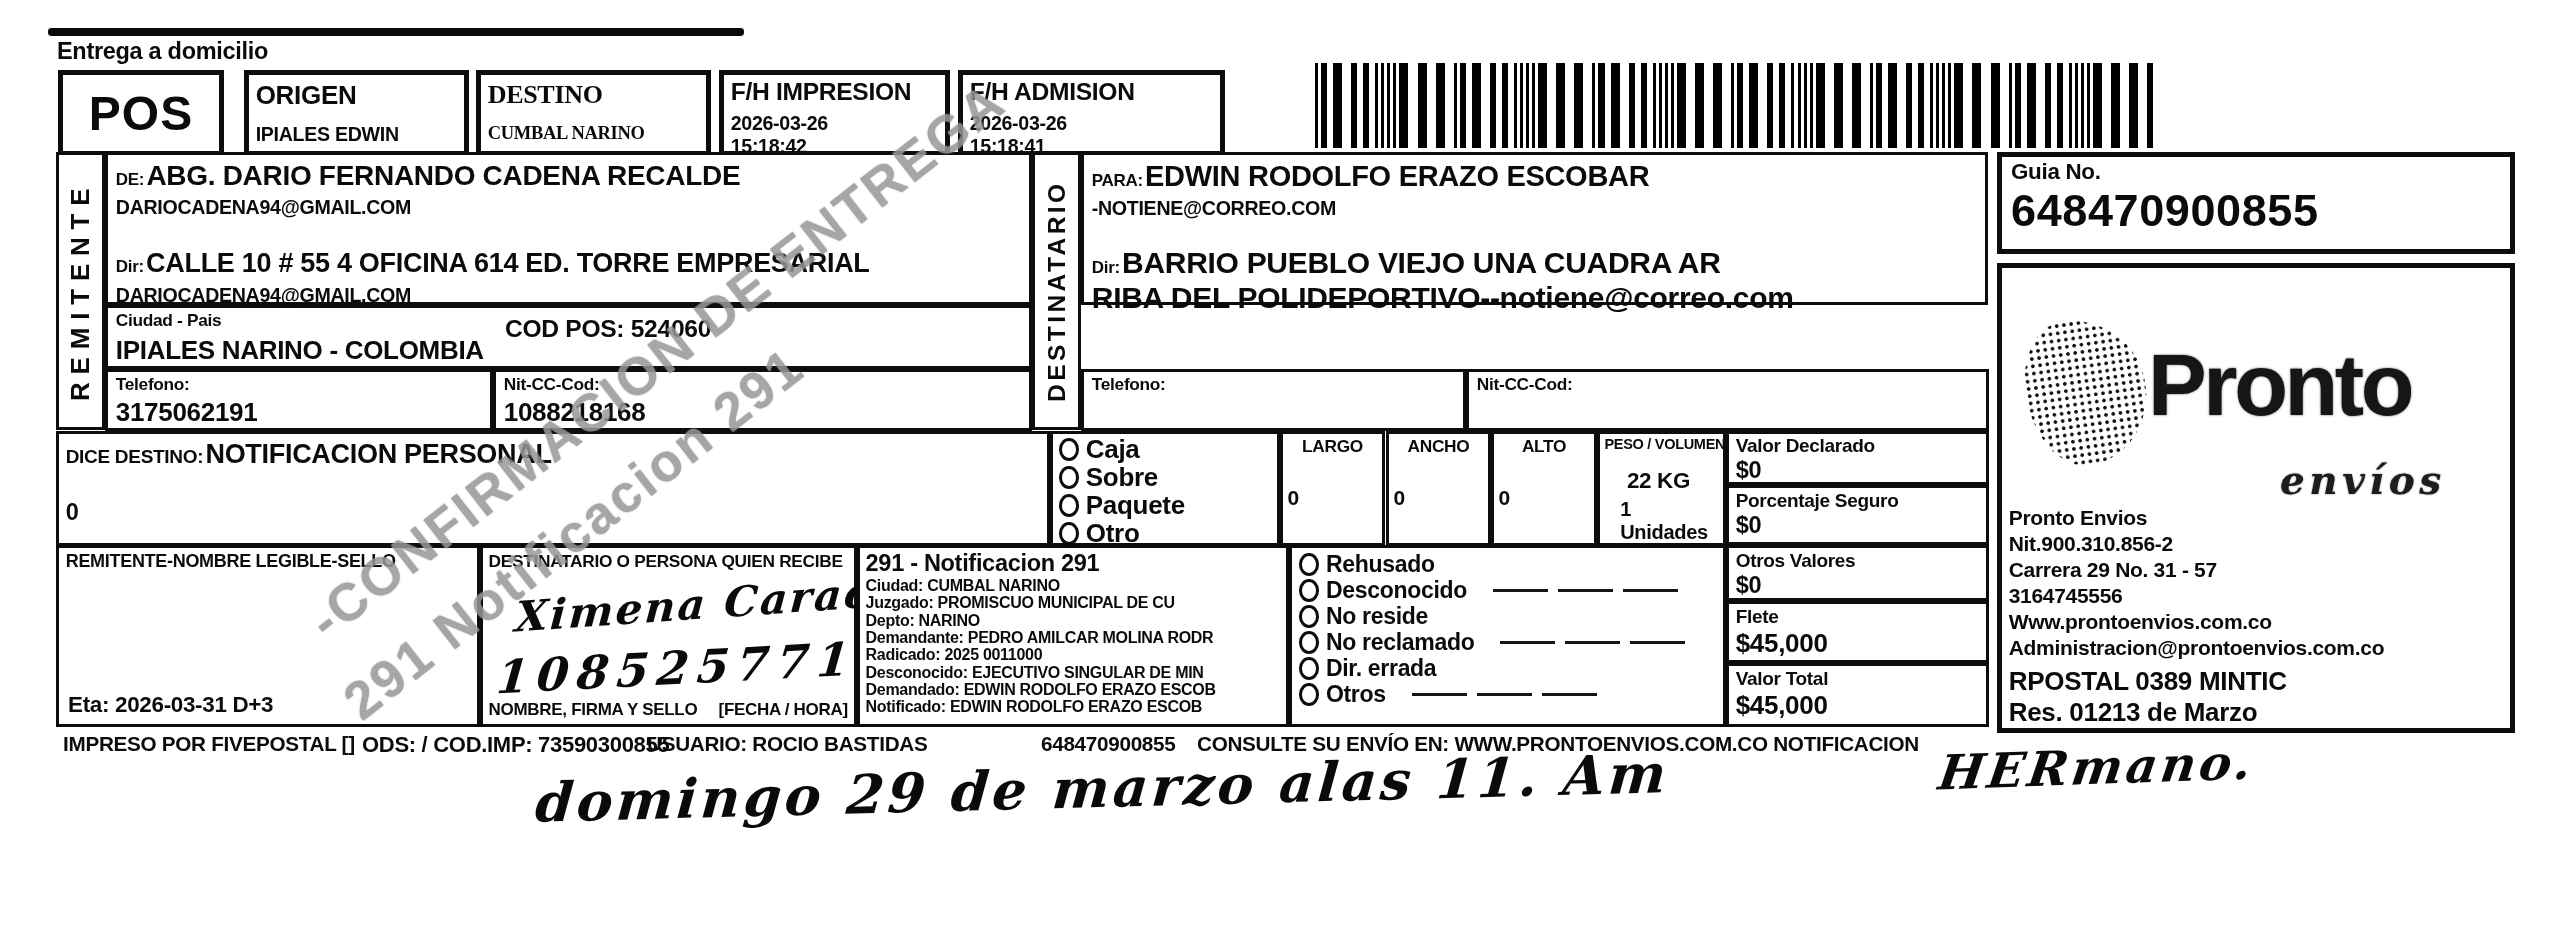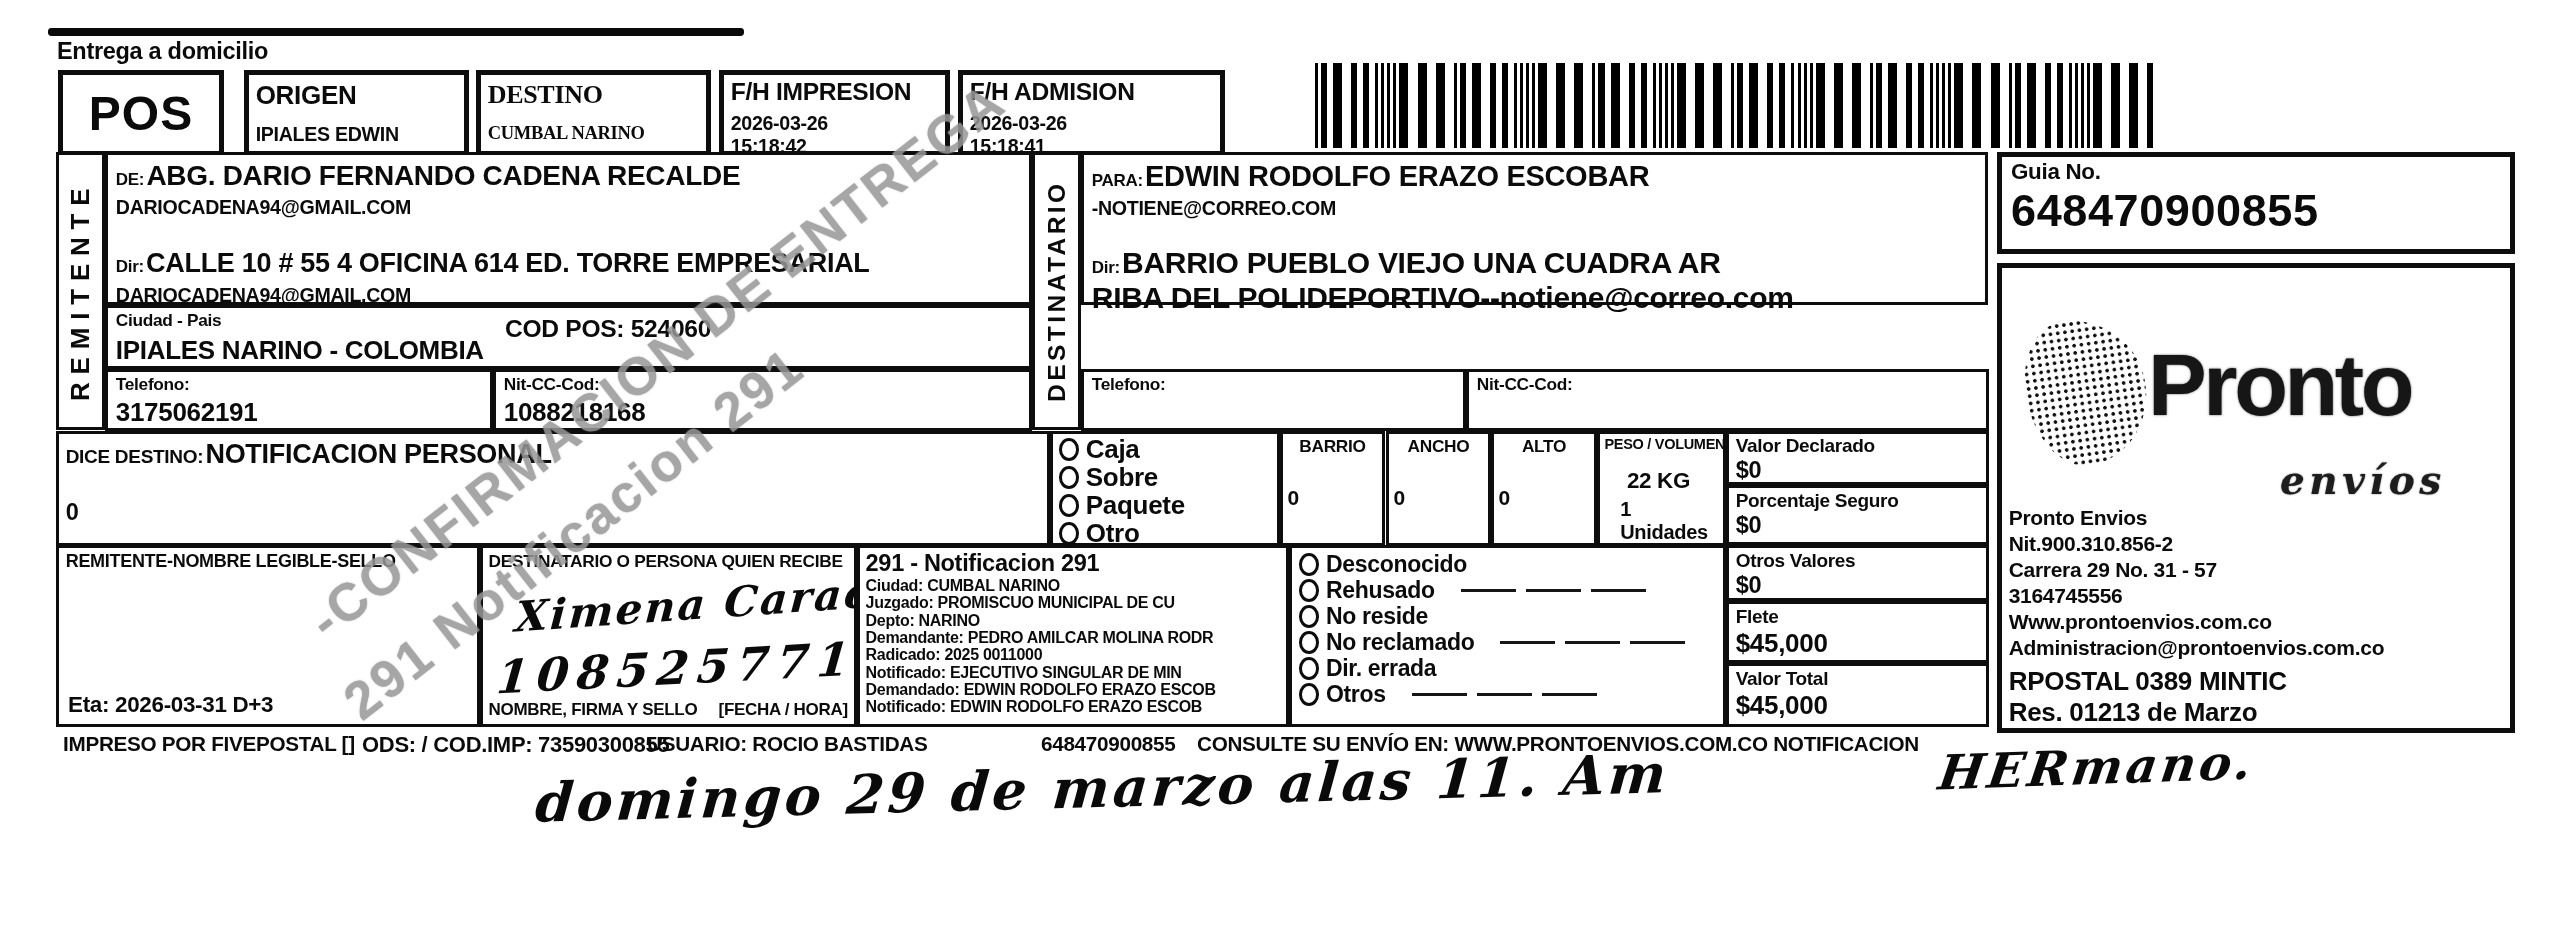--- a/index.html
+++ b/index.html
@@ -278,21 +278,21 @@
   </div>
 
   <div class="cell pkg-list" style="left:1050px;top:431px;width:230px;height:115px;padding:1.1px 5.6px;">
       <div class="pkg-item">Caja</div>
       <div class="pkg-item">Sobre</div>
       <div class="pkg-item">Paquete</div>
       <div class="pkg-item">Otro</div>
     </div>
 
   <div class="cell" style="left:1280px;top:431px;width:105px;height:115px;padding:2.2px 4.5px;">
-    <div style="font-size:17.3px;text-align:center;">BARRIO</div>
+    <div style="font-size:17.3px;text-align:center;">LARGO</div>
     <div style="font-size:21px;margin-top:29px;">0</div>
   </div>
   <div class="cell" style="left:1386px;top:431px;width:105px;height:115px;padding:2.2px 4.5px;">
     <div style="font-size:17.3px;text-align:center;">ANCHO</div>
     <div style="font-size:21px;margin-top:29px;">0</div>
   </div>
   <div class="cell" style="left:1491px;top:431px;width:106px;height:115px;padding:2.2px 4.5px;">
     <div style="font-size:17.3px;text-align:center;">ALTO</div>
     <div style="font-size:21px;margin-top:29px;">0</div>
   </div>
@@ -328,29 +328,29 @@
   </div>
 
   <div class="cell" style="left:857px;top:545px;width:432px;height:182px;padding:2.2px 5.6px;overflow:hidden;">
     <div style="font-size:23.5px;">291 - Notificacion 291</div>
     <div>
         <div class="case-line">Ciudad: CUMBAL NARINO</div>
         <div class="case-line">Juzgado: PROMISCUO MUNICIPAL DE CU</div>
         <div class="case-line">Depto: NARINO</div>
         <div class="case-line">Demandante: PEDRO AMILCAR MOLINA RODR</div>
         <div class="case-line">Radicado: 2025 0011000</div>
-        <div class="case-line">Notificado: EJECUTIVO SINGULAR DE MIN</div>
+        <div class="case-line">Desconocido: EJECUTIVO SINGULAR DE MIN</div>
         <div class="case-line">Demandado: EDWIN RODOLFO ERAZO ESCOB</div>
         <div class="case-line">Notificado: EDWIN RODOLFO ERAZO ESCOB</div>
       </div>
   </div>
 
   <div class="cell status-list" style="left:1289px;top:545px;width:437px;height:182px;padding:3.4px 6.7px;">
+      <div class="status-item">Rehusado</div>
       <div class="status-item">Desconocido</div>
-      <div class="status-item">Rehusado</div>
       <div class="status-item">No reside</div>
       <div class="status-item">No reclamado</div>
       <div class="status-item">Dir. errada</div>
       <div class="status-item">Otros</div>
     </div>
 
   <div class="cell" style="left:1726px;top:545px;width:263px;height:56px;padding:2.2px 6.7px;">
     <div style="font-size:19px;">Otros Valores</div>
     <div style="font-size:23.5px;">$0</div>
   </div>

